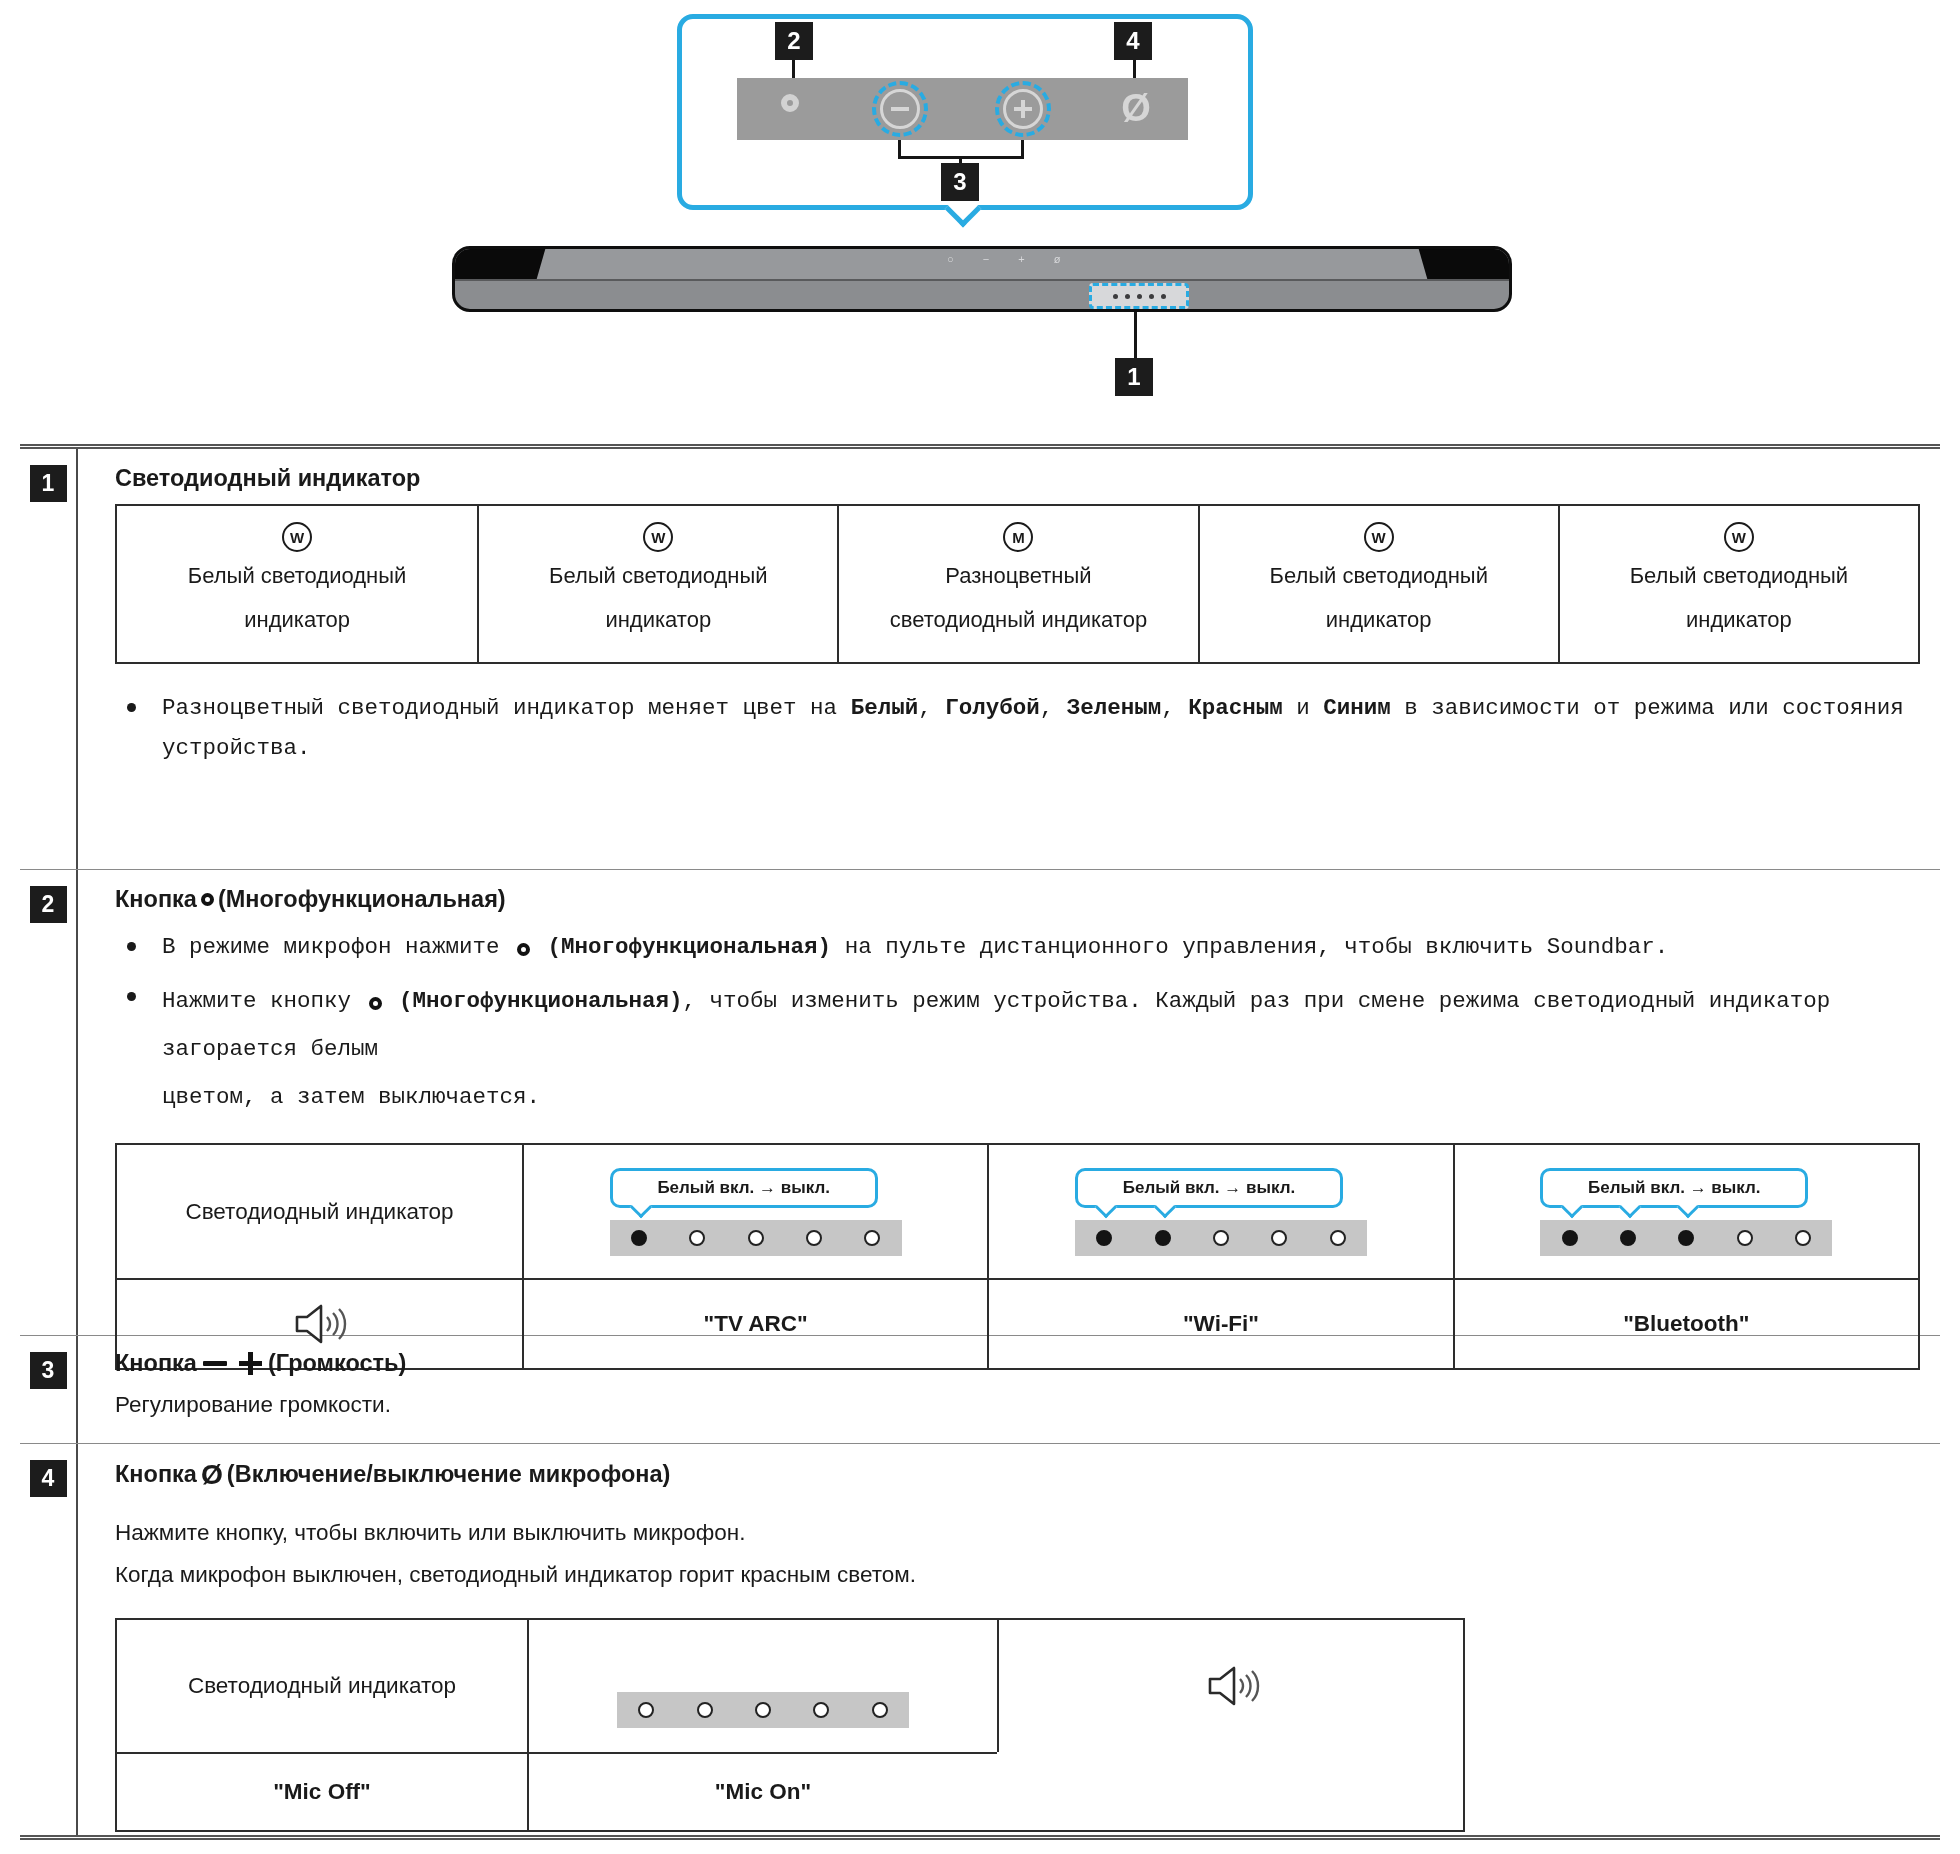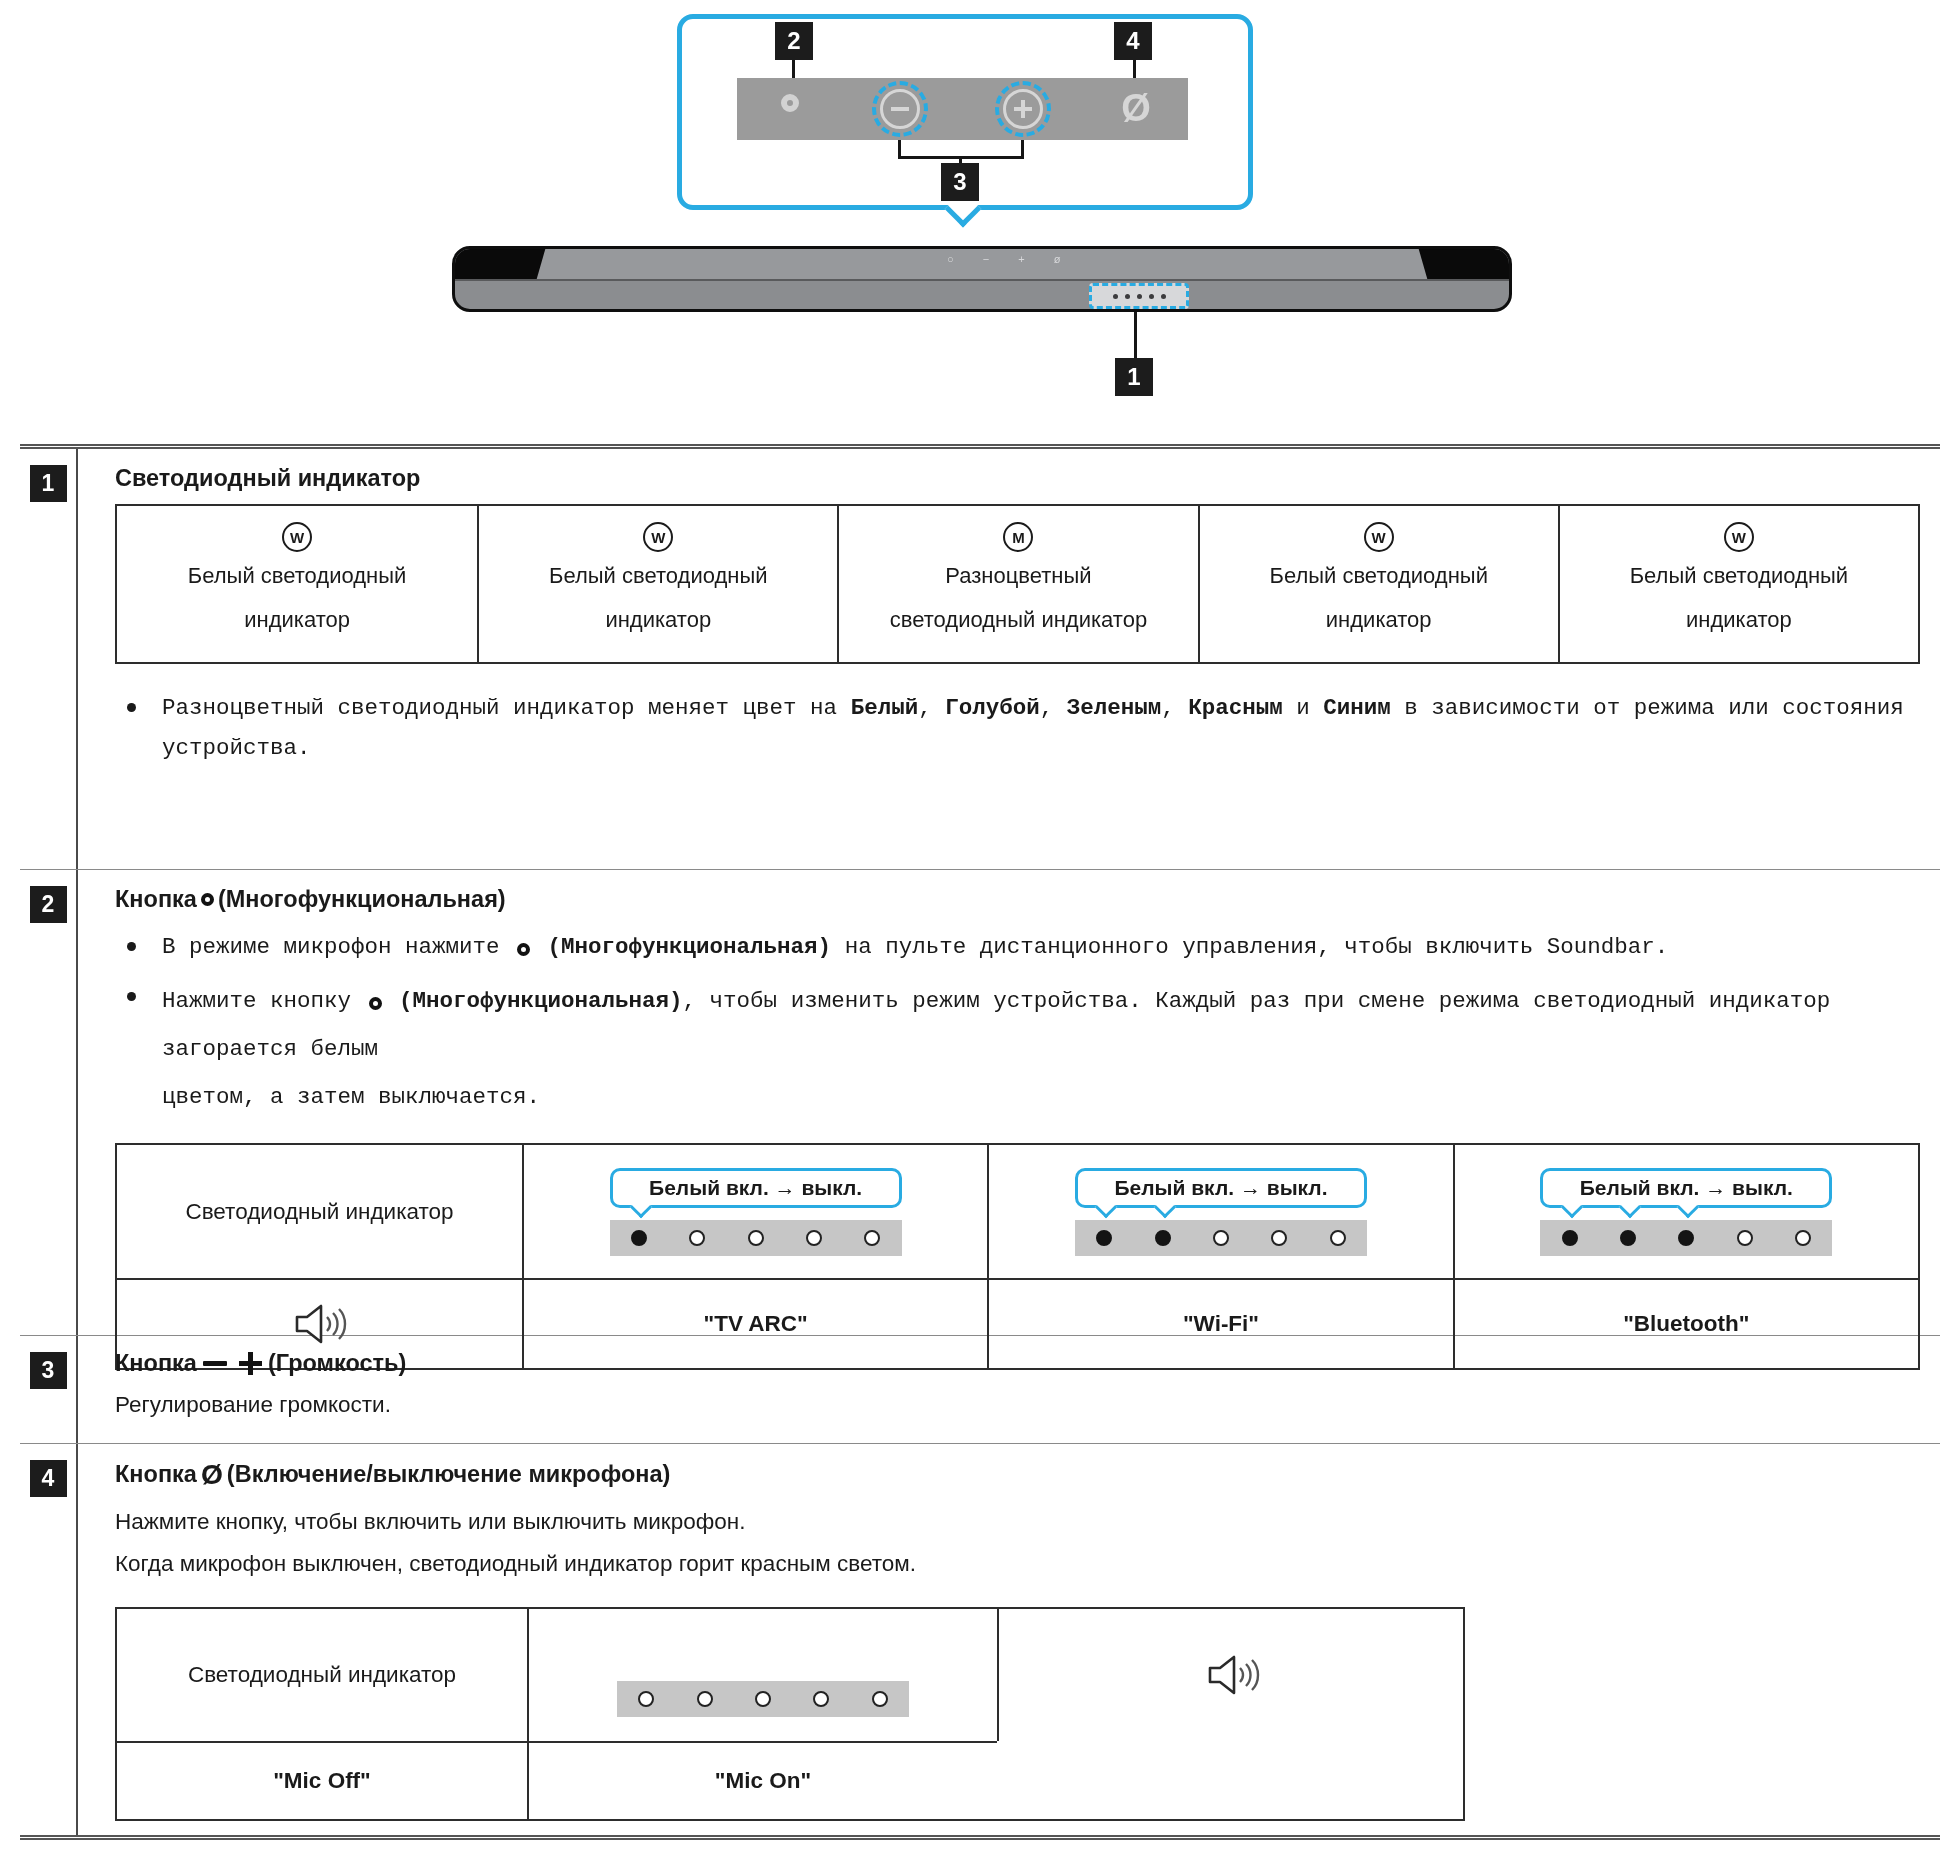--- a/index.html
+++ b/index.html
@@ -98,22 +98,22 @@
   .mictable { grid-template-columns:410px 470px 470px; grid-template-rows:132px 78px; width:1350px; }
   .mictable > div + div { border-left:2px solid #2d2d2d; }
   .mictable > div:nth-child(3n+1) { border-left:none; }
   .mictable > div:nth-child(n+4) { border-top:2px solid #2d2d2d; }
 
   .rowhdr { font-size:22.5px; }
   .cell-lbl { font-size:22.5px; font-weight:700; }
   .ledcell { flex-direction:column; }
   .ledcell.alignend { justify-content:flex-end; padding-bottom:24px; }
   .ledbox { width:292px; }
-  .bubble { position:relative; width:292px; height:40px; border:3px solid #29ABE2; border-radius:10px;
-            background:#fff; text-align:center; font-size:21px; font-weight:700; line-height:34px; }
+  .bubble { position:relative; width:268px; height:40px; border:3px solid #29ABE2; border-radius:10px;
+            background:#fff; text-align:center; font-size:17px; font-weight:700; line-height:34px; }
   .tail { position:absolute; bottom:-10px; width:16px; height:16px; background:#fff;
           border-right:3px solid #29ABE2; border-bottom:3px solid #29ABE2; transform:rotate(45deg); }
   .strip { margin-top:12px; width:292px; height:36px; background:#c6c6c6;
            display:flex; align-items:center; justify-content:space-around; }
   .dot { width:16px; height:16px; border-radius:50%; background:#fff; border:2px solid #222; }
   .dot.filled { background:#141414; border-color:#141414; }
 </style>
 </head>
 <body>
 
@@ -301,21 +301,21 @@
     <section class="sec sec4">
       <div class="badge-col">
         <div class="badge">4</div>
       </div>
       <div class="content">
         <div class="h" style="margin-top:14px;">
             <span>Кнопка </span>
             <span class="ri ri-mic-off">Ø</span>
             <span> (Включение/выключение микрофона)</span>
           </div>
-        <div class="txt" style="margin-top:10px;line-height:42px;">Нажмите кнопку, чтобы включить или выключить микрофон.</div>
+        <div class="txt" style="margin-top:21px;line-height:42px;">Нажмите кнопку, чтобы включить или выключить микрофон.</div>
         <div class="txt" style="line-height:42px;">Когда микрофон выключен, светодиодный индикатор горит красным светом.</div>
 
         <div class="gridtable mictable">
           <div class="rowhdr">Светодиодный индикатор</div>
           <div class="ledcell alignend">
             <div class="ledbox">
               <div class="strip">
                   <span class="dot"></span>
                   <span class="dot"></span>
                   <span class="dot"></span>

